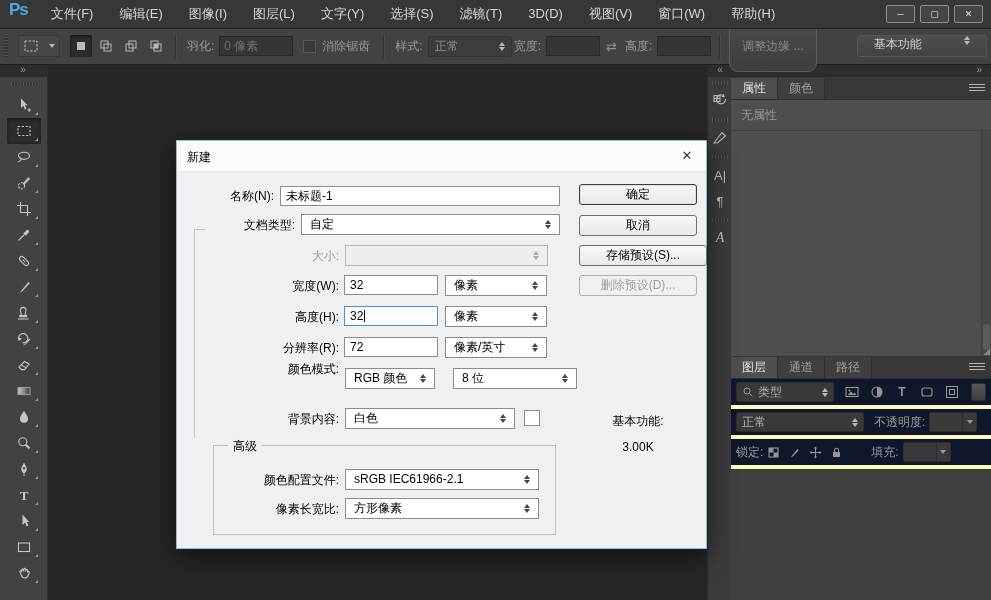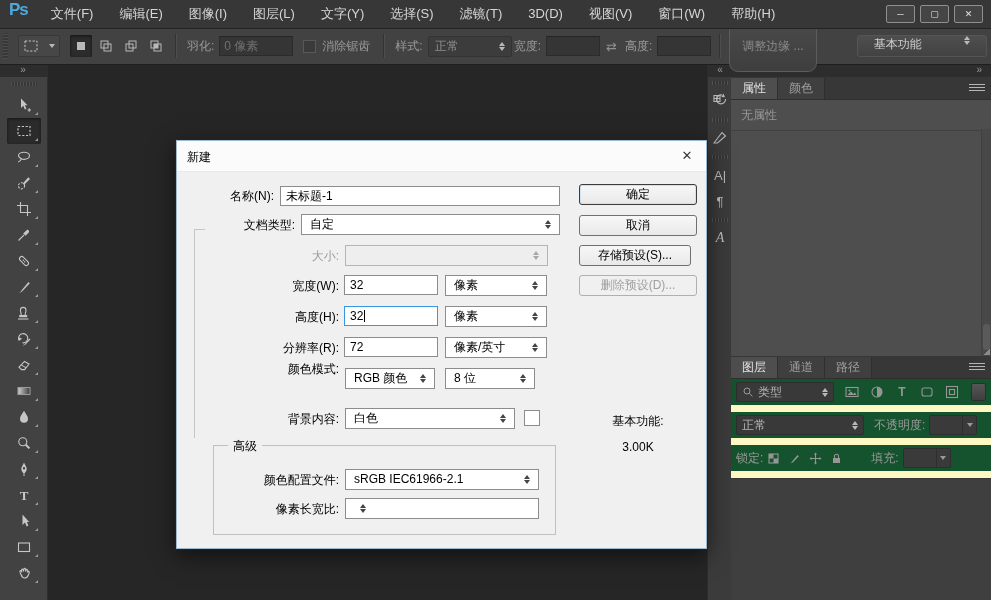--- a/index.html
+++ b/index.html
@@ -85,22 +85,22 @@
   .panel-menu{position:absolute;right:6px;top:5px;width:16px;height:12px;}
   .panel-menu i{display:block;height:1px;background:#b5b5b5;margin:2px 0;}
   .props-content{height:256px;background:#4e4e4e;position:relative;}
   .props-empty{color:#999;font-size:12px;padding:7px 0 0 10px;}
   .props-divider{height:1px;background:#414141;margin-top:6px;}
   .props-scroll{position:absolute;right:0;top:29px;bottom:0;width:9px;background:#484848;
     border-left:1px solid #404040;}
   .props-thumb{position:absolute;left:1px;right:1px;bottom:6px;height:26px;background:#5a5a5a;border-radius:3px;}
   .resize-grip{position:absolute;right:1px;bottom:1px;width:7px;height:7px;
     background:linear-gradient(135deg,transparent 55%,#8a8a8a 55%);}
-  .layers-row{height:26px;background:#14532d;display:flex;align-items:center;padding:0 5px;
-    border-bottom:7px solid #fef9c3;font-size:12px;}
+  .layers-row{height:26px;background:#0f172a;display:flex;align-items:center;padding:0 5px;
+    border-bottom:4px solid #fef9c3;font-size:12px;}
   .dk-combo{display:flex;align-items:center;height:18px;background:#393939;border:1px solid #2e2e2e;
     border-radius:2px;color:#b5b5b5;padding:0 5px;}
   .flt-icons{display:flex;gap:9px;margin-left:10px;align-items:center;}
   .flt-icons svg{stroke:#969696;fill:none;stroke-width:1.1;}
   .flt-icons svg .f{fill:#969696;stroke:none;}
   .flt-toggle{margin-left:auto;width:13px;height:16px;background:linear-gradient(#565656,#3e3e3e);
     border:1px solid #2d2d2d;border-radius:2px;}
   .dim-label{color:#9a9a9a;}
   .val-combo{display:flex;align-items:center;height:18px;width:46px;background:#3a3a3a;
     border:1px solid #2e2e2e;border-radius:2px;margin-left:4px;position:relative;}
@@ -518,21 +518,21 @@
     <div class="dbtn" style="left:402px;top:74px;width:118px">取消</div>
 
     <div class="dlabel dis" style="left:60px;width:102px;top:105px">大小:</div>
     <div class="ddd dis" style="left:168px;top:104px;width:203px">
       <span class="txt"></span>
       <span class="spin dis">
           <i class="up"></i>
           <i class="dn"></i>
         </span>
     </div>
-    <div class="dbtn" style="left:402px;top:104px;width:112px">存储预设(S)...</div>
+    <div class="dbtn" style="left:402px;top:104px;width:128px">存储预设(S)...</div>
 
     <div class="dlabel" style="left:60px;width:102px;top:135px">宽度(W):</div>
     <div class="dinput" style="left:167px;top:134px;width:94px">32</div>
     <div class="ddd" style="left:268px;top:134px;width:102px">
       <span class="txt">像素</span>
       <span class="spin">
           <i class="up"></i>
           <i class="dn"></i>
         </span>
     </div>
@@ -559,21 +559,21 @@
     </div>
 
     <div class="dlabel" style="left:60px;width:102px;top:218px">颜色模式:</div>
     <div class="ddd" style="left:168px;top:227px;width:90px">
       <span class="txt">RGB 颜色</span>
       <span class="spin">
           <i class="up"></i>
           <i class="dn"></i>
         </span>
     </div>
-    <div class="ddd" style="left:268px;top:227px;width:90px">
+    <div class="ddd" style="left:276px;top:227px;width:124px">
       <span class="txt">8 位</span>
       <span class="spin">
           <i class="up"></i>
           <i class="dn"></i>
         </span>
     </div>
 
     <div class="dlabel" style="left:60px;width:102px;top:268px">背景内容:</div>
     <div class="ddd" style="left:168px;top:267px;width:170px">
       <span class="txt">白色</span>
@@ -595,20 +595,21 @@
     <div class="dlabel" style="left:40px;width:122px;top:329px">颜色配置文件:</div>
     <div class="ddd" style="left:168px;top:328px;width:194px">
       <span class="txt">sRGB IEC61966-2.1</span>
       <span class="spin">
           <i class="up"></i>
           <i class="dn"></i>
         </span>
     </div>
     <div class="dlabel" style="left:40px;width:122px;top:358px">像素长宽比:</div>
     <div class="ddd" style="left:168px;top:357px;width:194px">
+      <span class="txt">方形像素</span>
       <span class="spin">
           <i class="up"></i>
           <i class="dn"></i>
         </span>
     </div>
   </div>
 
 </div>
 
 </body></html>

